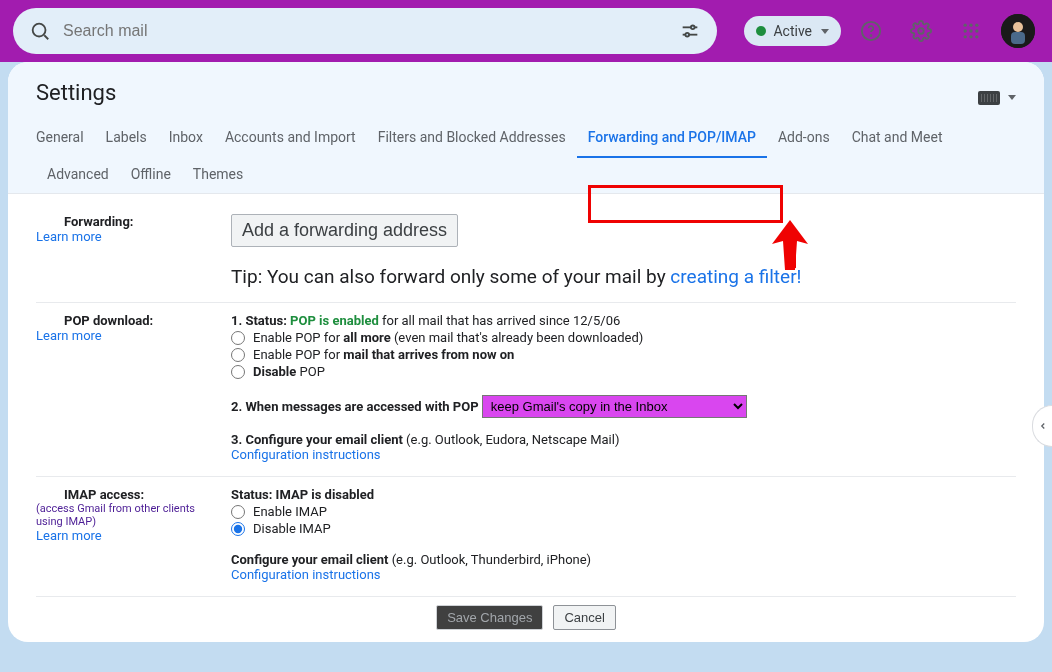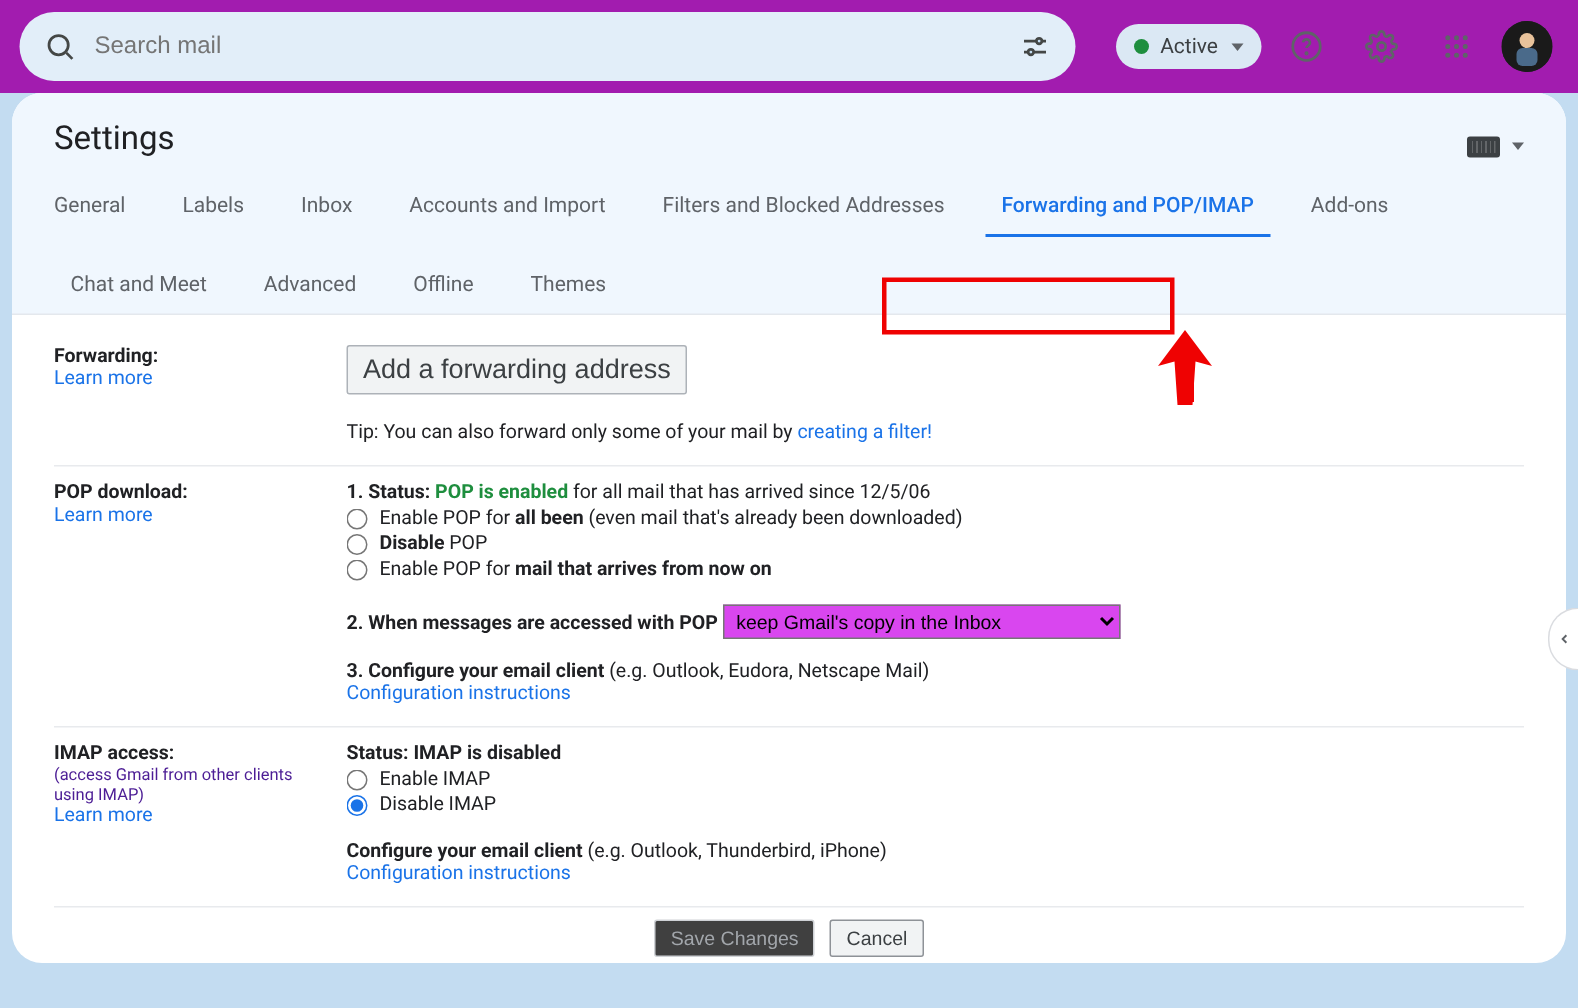--- a/index.html
+++ b/index.html
@@ -131,21 +131,21 @@
     .kb-icon::after {
       content:"";
       position:absolute;
       left:3px; right:3px; top:3px; bottom:3px;
       background: repeating-linear-gradient(90deg, #fff, #fff 1px, #3c4043 1px, #3c4043 3px);
       opacity:0.2;
     }
     .tabs {
       display: flex;
       flex-wrap: wrap;
-      gap: 16px;
+      gap: 0;
       margin-top: 6px;
     }
     .tab {
       font-size: 14px;
       color: #5f6368;
       padding: 8px 11px 11px 11px;
       cursor: pointer;
       white-space: nowrap;
     }
     .tab:first-child { padding-left: 0; }
@@ -190,40 +190,41 @@
     .section:last-of-type { border-bottom: none; }
     .section-label {
       width: 195px;
       flex-shrink: 0;
       padding-right: 10px;
     }
     .section-label .label-title {
       font-weight: 700;
       font-size: 13px;
       color: #202124;
+      margin-left: 28px;
     }
     .section-label .label-sub {
       font-size: 11px;
       color: #4c1d95;
     }
     .link {
       color: #1a73e8;
       cursor: pointer;
     }
     .section-body { flex: 1; }
     .button-std {
       background: #f1f3f4;
       border: 1px solid #adb2b8;
       color: #3c4043;
       padding: 5px 10px;
       font-size: 18px;
       border-radius: 2px;
       cursor: pointer;
     }
-    .tip-row { margin-top: 18px; font-size: 13px; color:#202124; }
+    .tip-row { margin-top: 18px; font-size: 19px; color:#202124; }
     .pop-status { color: #1e8e3e; font-weight: 700; }
     .bold { font-weight: 700; }
     .radio-row {
       display:flex; align-items:center; gap:8px;
       margin: 2px 0;
       font-size: 13px;
     }
     input[type="radio"] {
       accent-color: #1a73e8;
       width: 14px; height: 14px;
@@ -387,29 +388,29 @@
       <div class="section-label">
         <div class="label-title">POP download:</div>
         <span class="link">Learn more</span>
       </div>
       <div class="section-body">
         <div class="sub-block">
           <span class="bold">1. Status: </span><span class="pop-status">POP is enabled</span><span> for all mail that has arrived since 12/5/06</span>
         </div>
         <label class="radio-row">
           <input type="radio" name="pop" style="">
-          <span><span>Enable POP for </span><span class="bold">all been</span><span> (even mail that's already been downloaded)</span></span>
+          <span><span>Enable POP for </span><span class="bold">all more</span><span> (even mail that's already been downloaded)</span></span>
+        </label>
+        <label class="radio-row">
+          <input type="radio" name="pop" style="">
+          <span><span>Enable POP for </span><span class="bold">mail that arrives from now on</span></span>
         </label>
         <label class="radio-row">
           <input type="radio" name="pop" style="">
           <span><span class="bold">Disable</span><span> POP</span></span>
-        </label>
-        <label class="radio-row">
-          <input type="radio" name="pop" style="">
-          <span><span>Enable POP for </span><span class="bold">mail that arrives from now on</span></span>
         </label>
         <div class="sp"></div>
         <div>
           <span class="bold">2. When messages are accessed with POP</span>
           <select class="std-select">
             <option>keep Gmail's copy in the Inbox</option>
           </select>
         </div>
         <div class="sp"></div>
         <div>

